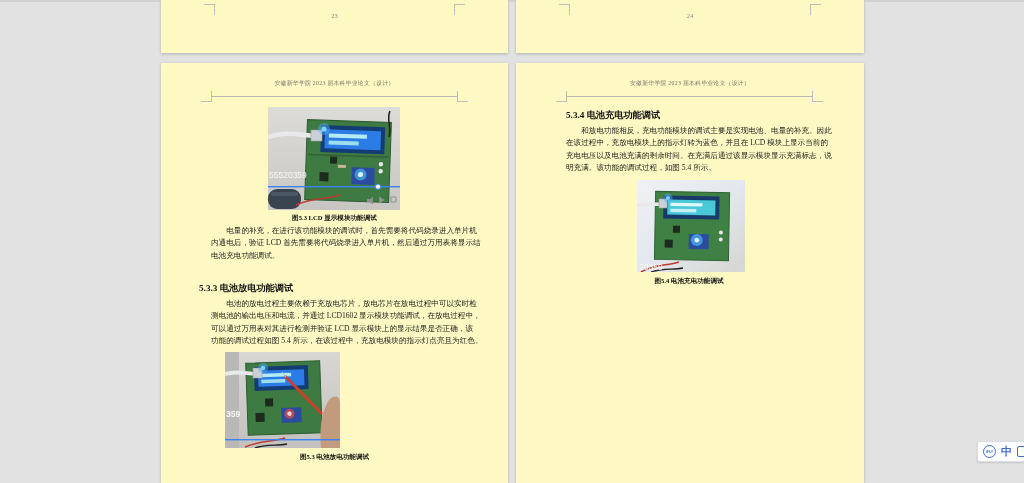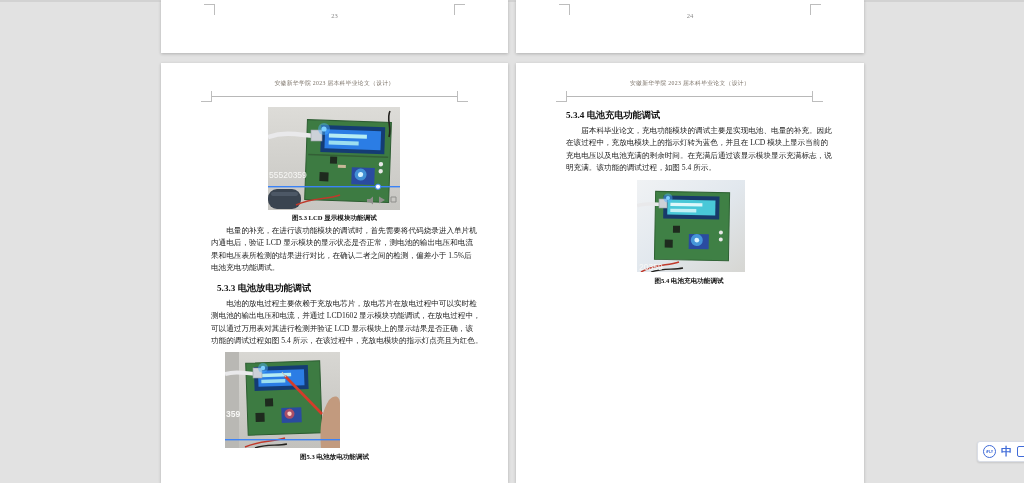--- a/index.html
+++ b/index.html
@@ -1,20 +1,20 @@
 <!DOCTYPE html>
 <html><head>
 <meta charset="utf-8">
 <style>
   * { margin:0; padding:0; box-sizing:border-box; }
   html,body { width:1024px; height:483px; overflow:hidden; }
   body { background:#e2e2e2; font-family:"Liberation Serif","DejaVu Serif",serif; position:relative; }
   .topline { position:absolute; left:0; top:0; width:1024px; height:2px; background:#d2d2d2; }
 
-  .page { position:absolute; background:#ffffff; box-shadow:0 1px 3px rgba(0,0,0,.22);padding-left:44px; }
+  .page { position:absolute; background:#fef9c3; box-shadow:0 1px 3px rgba(0,0,0,.22);padding-left:44px; }
   .page-partial { height:53px; }
   .pnum { position:absolute; top:12px; left:0; width:100%; text-align:center;
           font-size:6.5px; color:#8a8a8a; }
 
   
   .cm { position:absolute; width:11px; height:11px; }
   .cm .v { position:absolute; width:1px; height:11px; background:#bdbdbd; }
   .cm .h { position:absolute; height:1px; width:11px; background:#bdbdbd; }
   .cm.tl .v { right:0; } .cm.tl .h { bottom:0; left:0; }
   .cm.tr .v { left:0; }  .cm.tr .h { bottom:0; right:0; }
@@ -127,26 +127,25 @@
         <path d="M99,92 l3,0 3,-2.5 0,8 -3,-2.5 -3,0 z"></path>
         <path d="M111,89.5 l6,3.5 -6,3.5 z"></path>
         <path d="M123,90 h5 v5 h-5 z" fill="none" stroke="#8f8f8c" stroke-width="1"></path>
       </g>
     </svg>
   </div>
   <div class="caption" style="left:50px; top:151px; width:247px;">图5.3 LCD 显示模块功能调试</div>
 
   <div class="doc-col body-text" style="left:50px; top:162px; width:247px;">
       <div class="pline">　　电量的补充，在进行该功能模块的调试时，首先需要将代码烧录进入单片机</div>
-      <div class="pline">内通电后，验证 LCD 显示模块的显示状态是否正常，测电池的输出电压和电流</div>
-      <div class="pline">果和电压表所检测的结果进行对比，在确认二者之间的检测，偏差小于 1.5%后</div>
+      <div class="pline">内通电后，验证 LCD 首先需要将代码烧录进入单片机，然后通过万用表将显示结</div>
       <div class="pline last">电池充电功能调试。</div>
     </div>
 
-  <div class="sec-head" style="left:56px; top:219px;">5.3.3 电池放电功能调试</div>
+  <div class="sec-head" style="left:38px; top:219px;">5.3.3 电池放电功能调试</div>
 
   <div class="doc-col body-text" style="left:50px; top:235px; width:247px;">
       <div class="pline">　　电池的放电过程主要依赖于充放电芯片，放电芯片在放电过程中可以实时检</div>
       <div class="pline">测电池的输出电压和电流，并通过 LCD1602 显示模块功能调试，在放电过程中，</div>
       <div class="pline">可以通过万用表对其进行检测并验证 LCD 显示模块上的显示结果是否正确，该</div>
       <div class="pline last">功能的调试过程如图 5.4 所示，在该过程中，充放电模块的指示灯点亮且为红色。</div>
     </div>
 
   <div class="figure" style="left:64px; top:289px; width:115px; height:96px;font-weight:bold;">
     <svg width="115" height="96" viewBox="0 0 115 96">
@@ -194,21 +193,21 @@
       <span class="h"></span>
     </div>
   <div class="cm tr" style="left:296px; top:28px;">
       <span class="v"></span>
       <span class="h"></span>
     </div>
 
   <div class="sec-head" style="left:50px; top:46px;">5.3.4 电池充电功能调试</div>
 
   <div class="doc-col body-text" style="left:50px; top:62px; width:246px;">
-      <div class="pline">　　届本科毕业论文，充电功能模块的调试主要是实现电池、电量的补充。因此</div>
+      <div class="pline">　　和放电功能相反，充电功能模块的调试主要是实现电池、电量的补充。因此</div>
       <div class="pline">在该过程中，充放电模块上的指示灯转为蓝色，并且在 LCD 模块上显示当前的</div>
       <div class="pline">充电电压以及电池充满的剩余时间。在充满后通过该显示模块显示充满标志，说</div>
       <div class="pline last">明充满。该功能的调试过程，如图 5.4 所示。</div>
     </div>
 
   <div class="figure" style="left:121px; top:117px; width:108px; height:110px;">
     <svg width="108" height="92" viewBox="0 0 108 92">
       <defs>
         <linearGradient id="bg3" x1="0" y1="0" x2="1" y2="1">
           <stop offset="0" stop-color="#f0f2f4"></stop>

